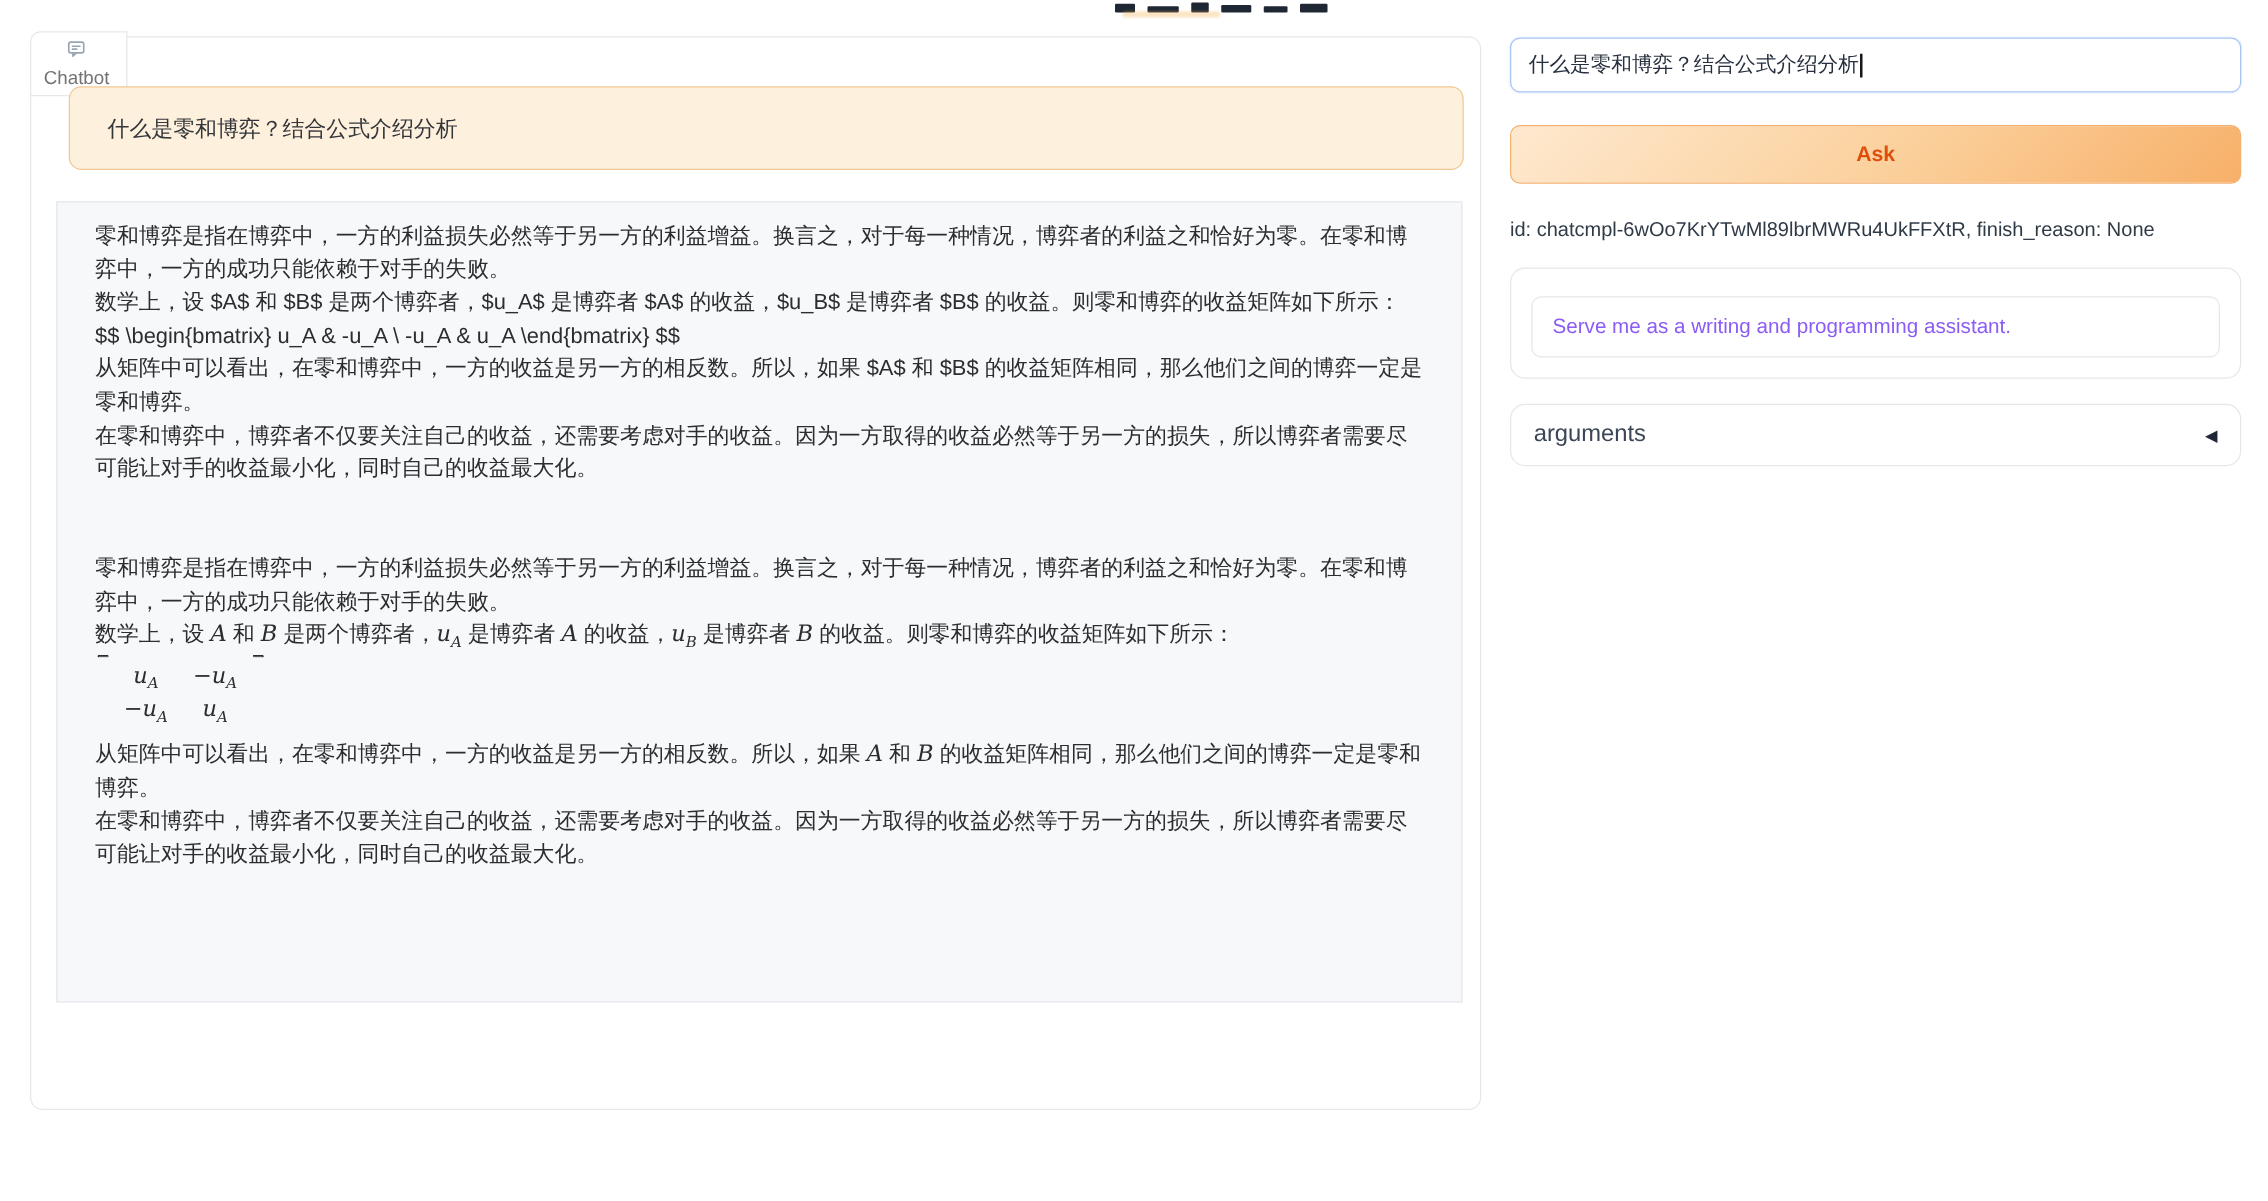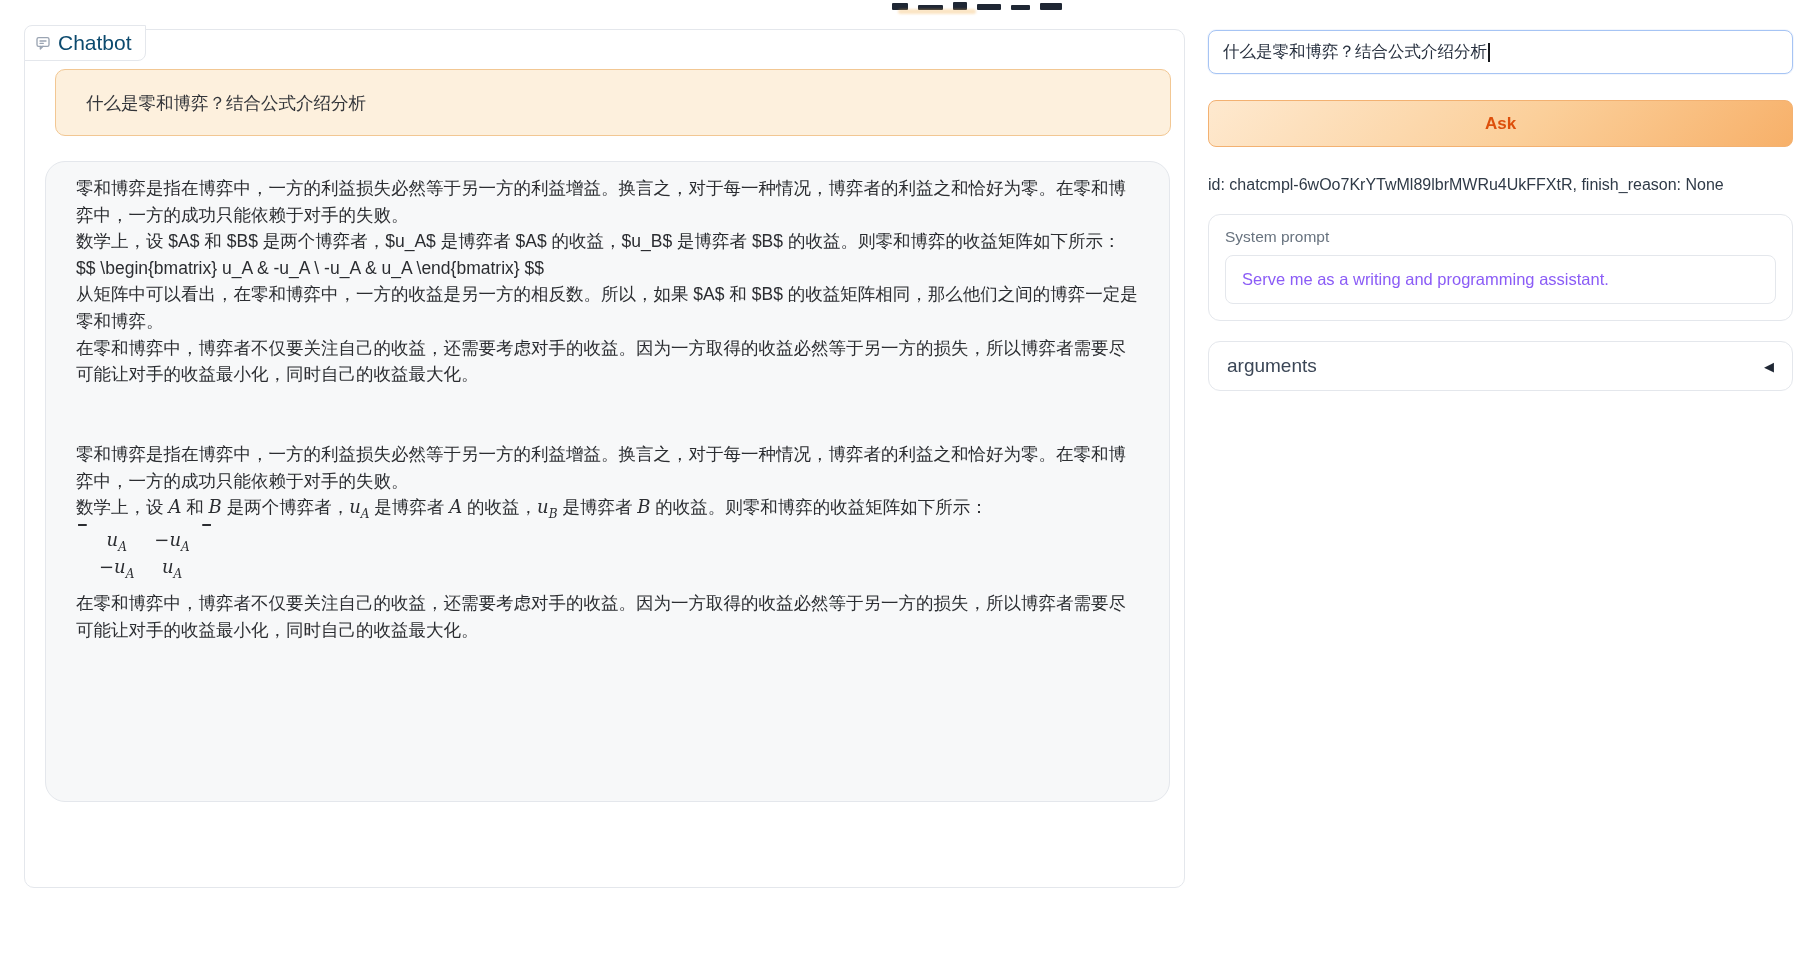--- a/index.html
+++ b/index.html
@@ -9,26 +9,26 @@
   
   .clip-title{position:absolute;left:892px;top:0;width:170px;height:10px;display:flex;align-items:flex-end;gap:10px;}
   .clip-title i{display:block;background:#1f2734;height:6px;border-radius:1px;}
   .clip-glow{position:absolute;left:898px;top:9px;width:78px;height:5px;background:rgba(243,180,90,.35);border-radius:3px;filter:blur(1px);}
 
   
   .chat-panel{position:absolute;left:24px;top:29px;width:1161px;height:859px;background:#fff;
               border:1px solid #e4e7ec;border-radius:10px;box-sizing:border-box;}
   .panel-label{position:absolute;left:-1px;top:-5px;background:#fff;border:1px solid #e4e7ec;
                border-radius:8px 0 8px 0;padding:5px 13px 5px 10px;display:flex;align-items:center;gap:7px;
-               color:#0c4a6e;font-size:21px;}
+               color:#737373;font-size:15px;flex-direction:column;}
   .bubble-user{position:absolute;left:30px;top:39px;width:1116px;height:67px;box-sizing:border-box;
                background:#fdf0dd;border:1px solid #f2c793;border-radius:10px;
                display:flex;align-items:center;padding:0 30px;font-size:17.5px;color:#33353a;}
   .bubble-bot{position:absolute;left:20px;top:131px;width:1125px;height:641px;box-sizing:border-box;
-              background:#f7f8f9;border:1px solid #e4e7ec;border-radius:20px;
+              background:#f7f8f9;border:1px solid #e4e7ec;border-radius:0;
               padding:13px 30px;font-size:17.5px;line-height:26.6px;color:#2b2d31;overflow:hidden;}
   .bubble-bot p{margin:0;}
   .spacer{height:26.6px;}
   .mi{font-family:"DejaVu Serif","Liberation Serif",serif;font-style:italic;font-size:18px;line-height:1;}
   .mi sub{font-size:12px;font-style:italic;}
   .matrix-wrap{display:flex;margin:3px 0 4px 2px;}
   .matrix{display:inline-flex;align-items:flex-start;}
   .brk{width:8px;border:1.8px solid #2b2d31;}
   .brk.l{border-right:none;border-radius:1px;}
   .brk.r{border-left:none;border-radius:1px;}
@@ -106,37 +106,37 @@
           <span class="brk l"></span>
           <span class="mtx" id="matrix-cells">
               <span class="cell"><i class="mi">u<sub>A</sub></i></span>
               <span class="cell"><i class="mi">−u<sub>A</sub></i></span>
               <span class="cell"><i class="mi">−u<sub>A</sub></i></span>
               <span class="cell"><i class="mi">u<sub>A</sub></i></span>
             </span>
           <span class="brk r"></span>
         </span>
       </div>
+      <p>从矩阵中可以看出，在零和博弈中，一方的收益是另一方的相反数。所以，如果 <i class="mi">A</i> 和 <i class="mi">B</i> 的收益矩阵相同，那么他们之间的博弈一定是零和博弈。</p>
       <p>在零和博弈中，博弈者不仅要关注自己的收益，还需要考虑对手的收益。因为一方取得的收益必然等于另一方的损失，所以博弈者需要尽可能让对手的收益最小化，同时自己的收益最大化。</p>
     </div>
   </section>
 
   <aside class="controls">
     <div class="query-box" role="textbox">
       <span>什么是零和博弈？结合公式介绍分析</span>
       <span class="caret"></span>
     </div>
 
     <button class="ask-btn">Ask</button>
 
 
     <div class="status">id: chatcmpl-6wOo7KrYTwMl89lbrMWRu4UkFFXtR, finish_reason: None</div>
 
     <div class="sys-card">
-      <div class="sys-label">System prompt</div>
       <div class="sys-box" role="textbox">
         <span>Serve me as a writing and programming assistant.</span>
       </div>
     </div>
 
     <div class="accordion">
       <span class="acc-label">arguments</span>
       <span class="acc-arrow">◀</span>
     </div>
   </aside>

